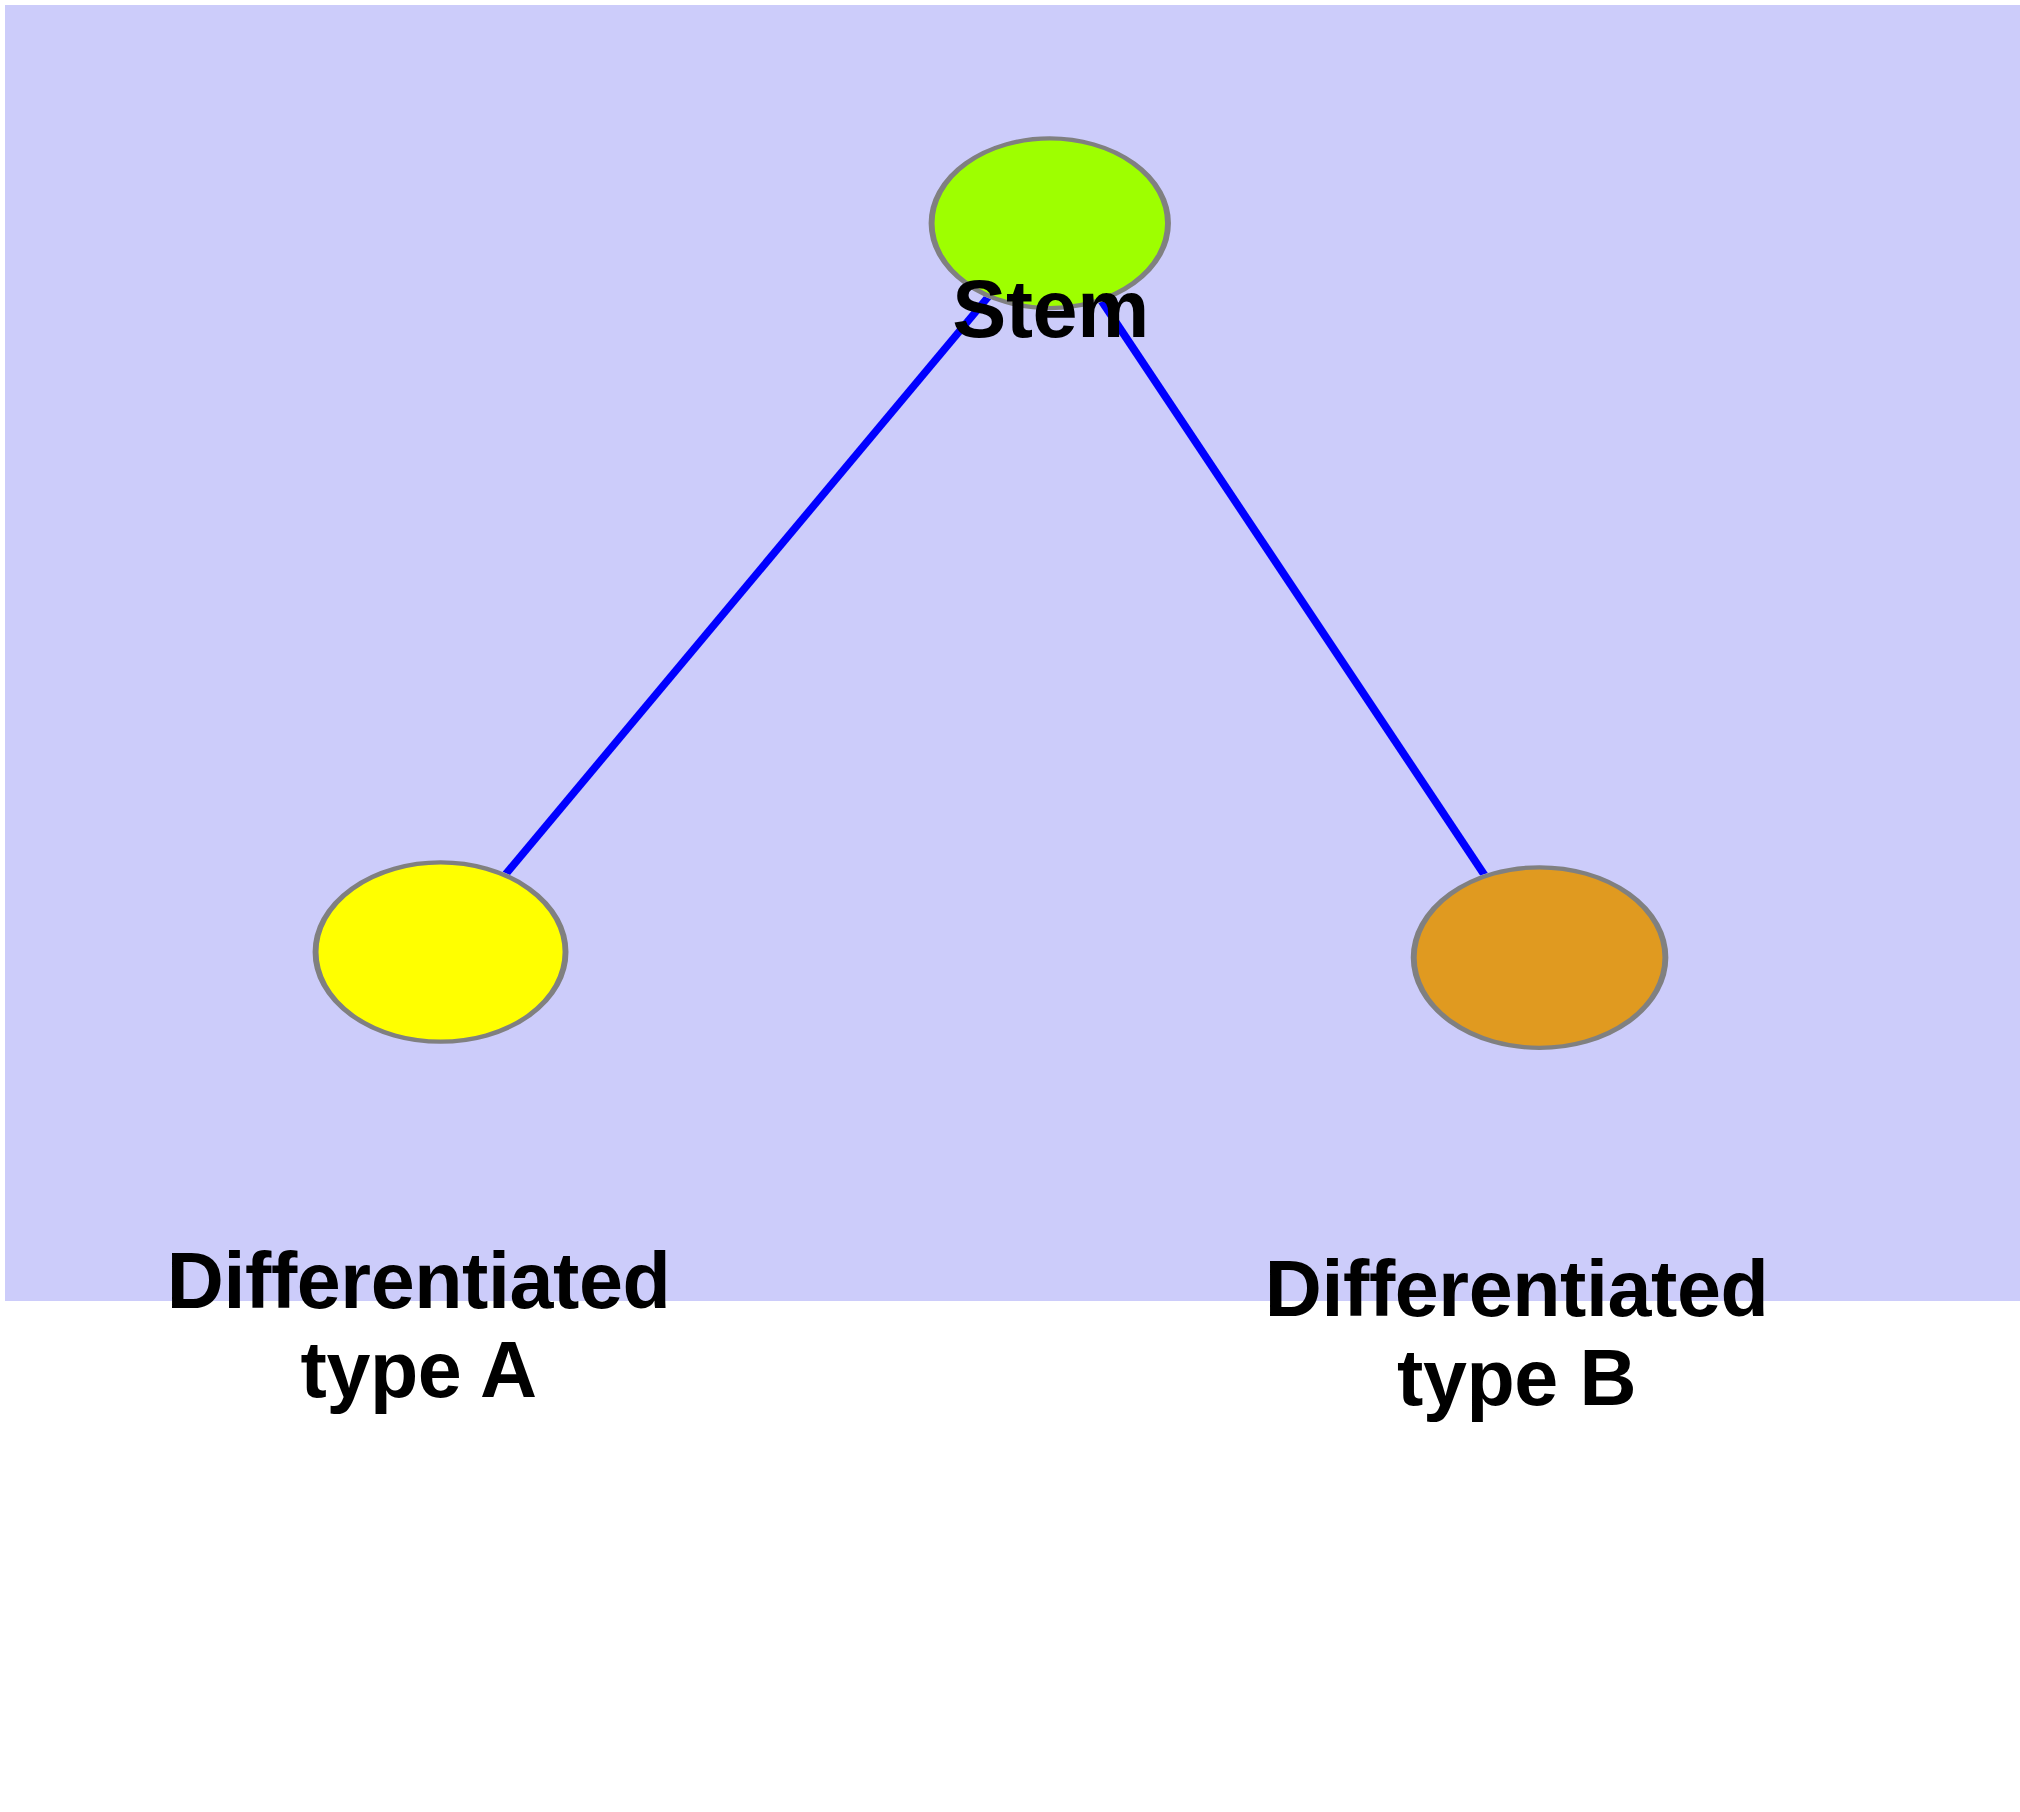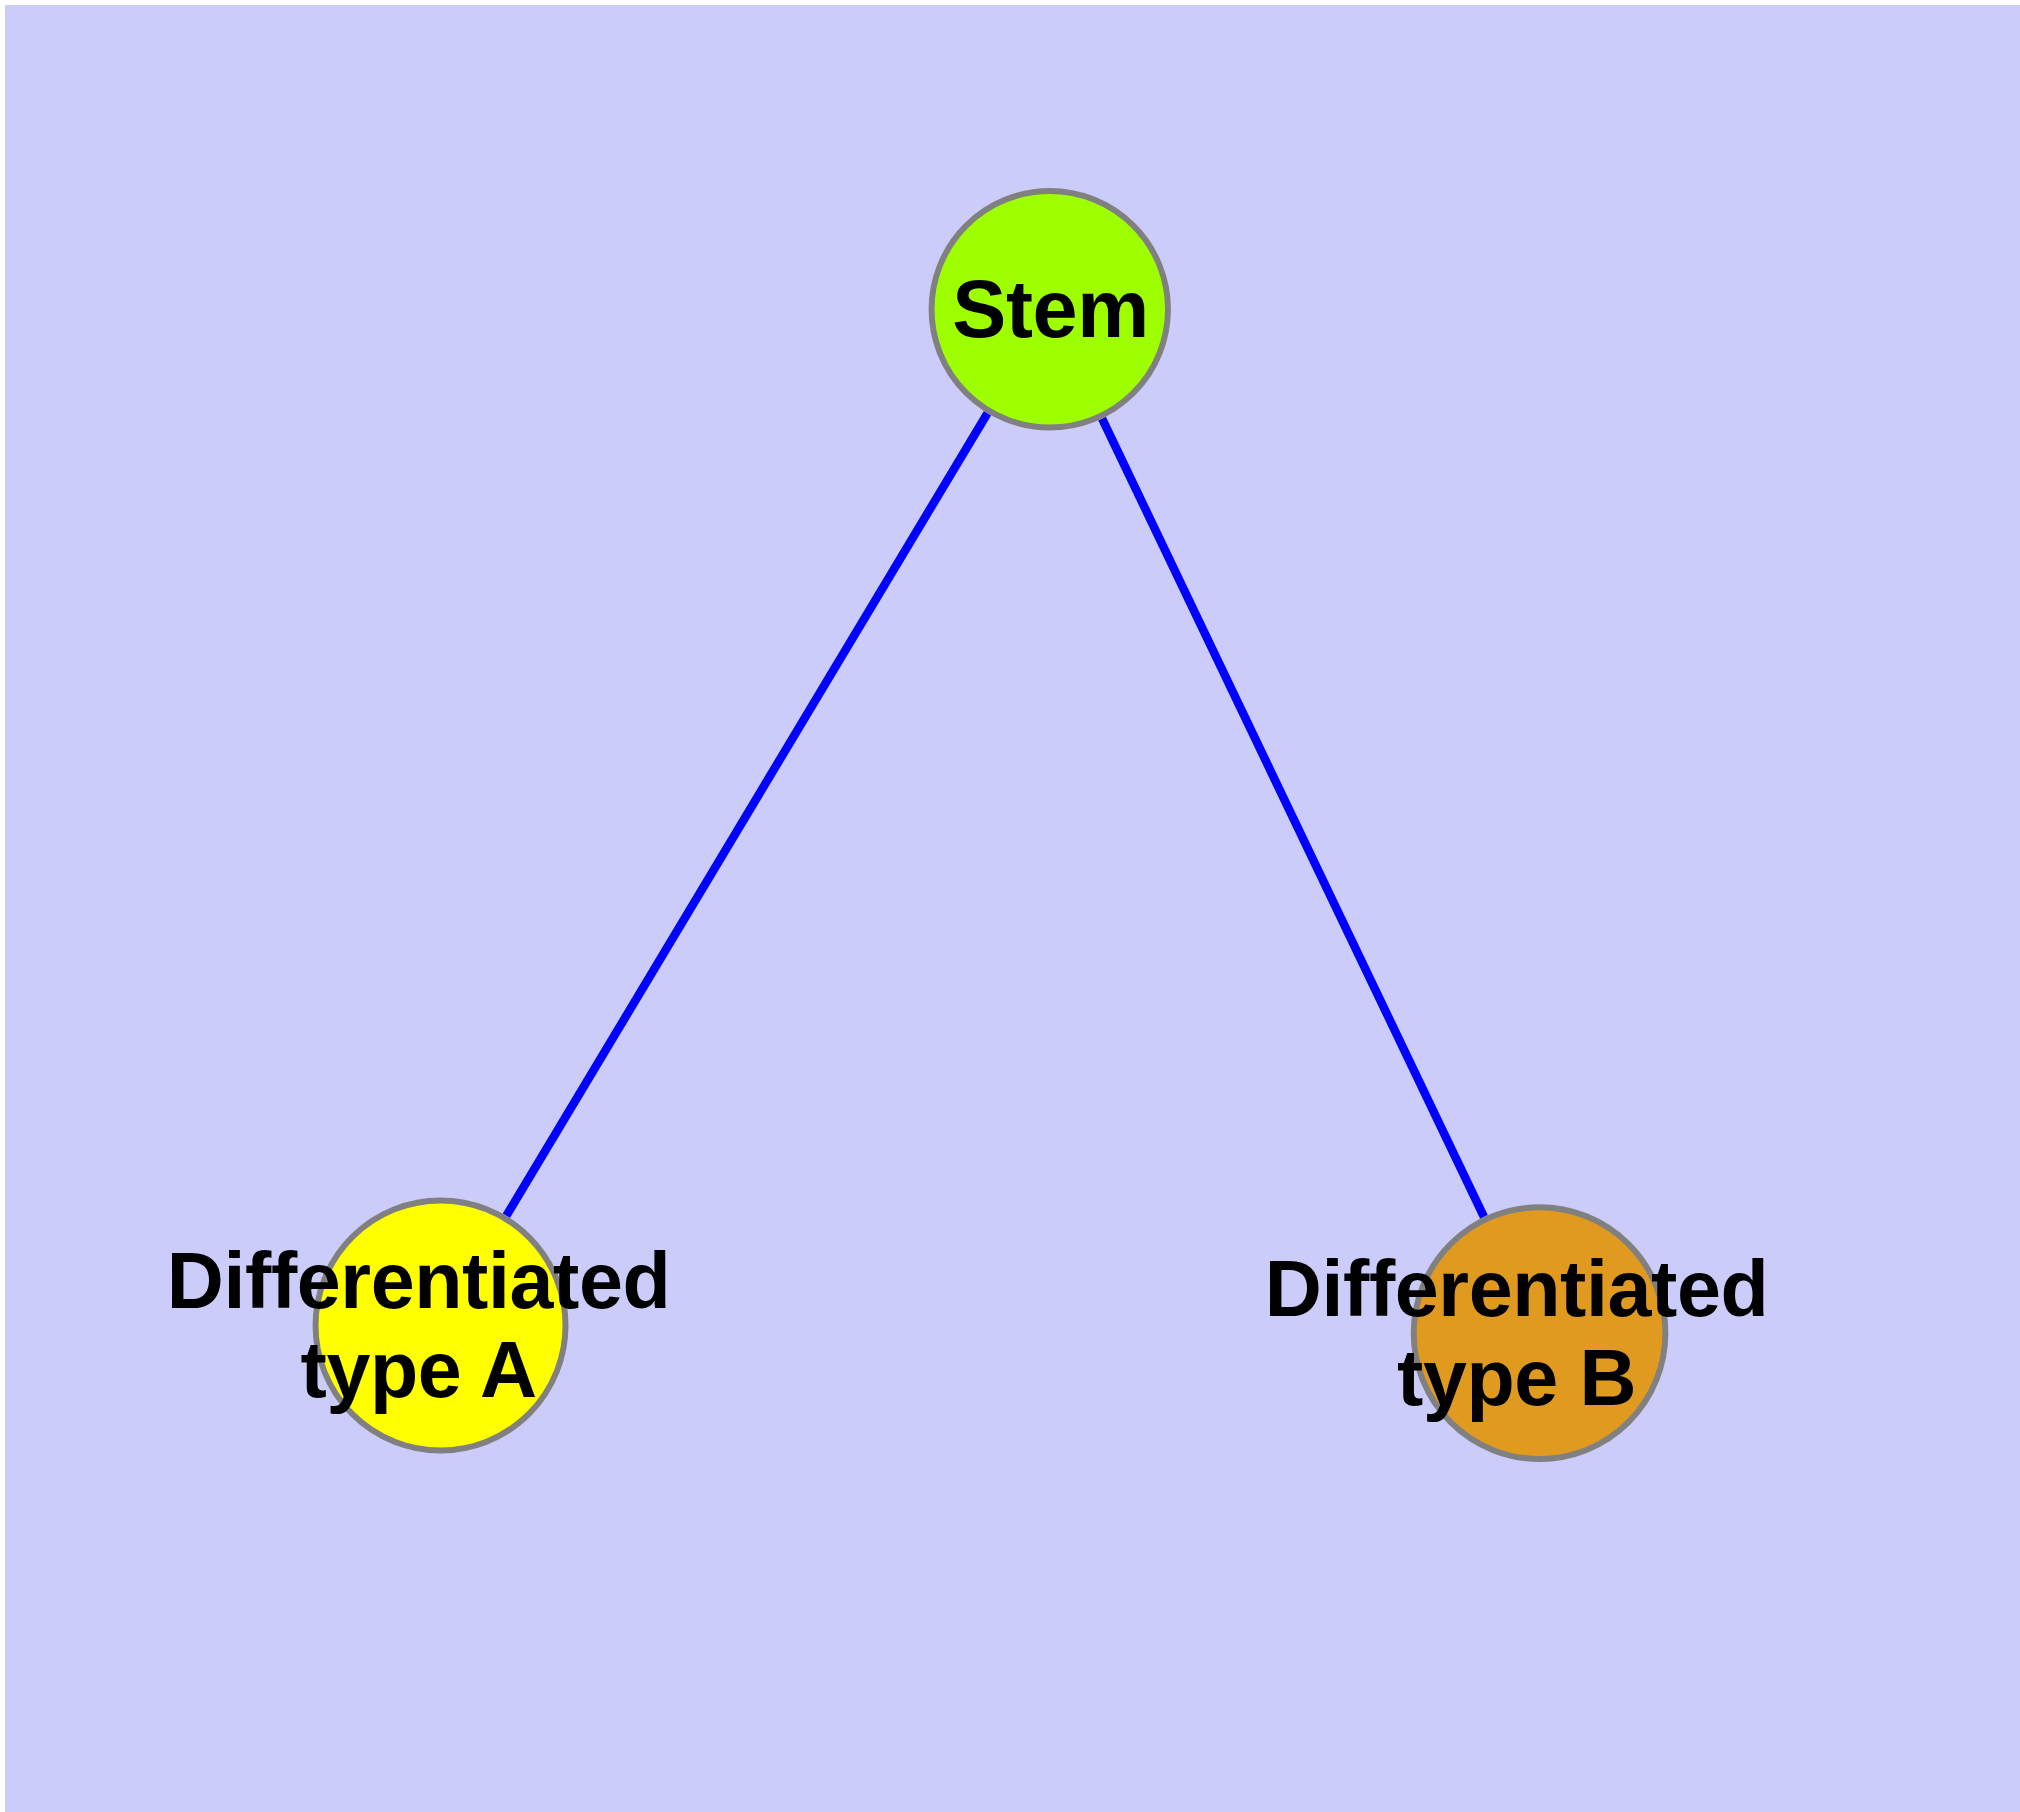--- a/index.html
+++ b/index.html
@@ -16,21 +16,21 @@
     width: 2021px;
     height: 1812px;
     background: #ffffff;
     overflow: hidden;
   }
   #plot-area {
     position: absolute;
     left: 5.1px;
     top: 5.1px;
     width: 2015px;
-    height: 1807px;
+    height: 1296px;
     background: #ccccfa;
   }
   #graph-svg {
     position: absolute;
     left: 0;
     top: 0;
     width: 100%;
     height: 100%;
     display: block;
   }

